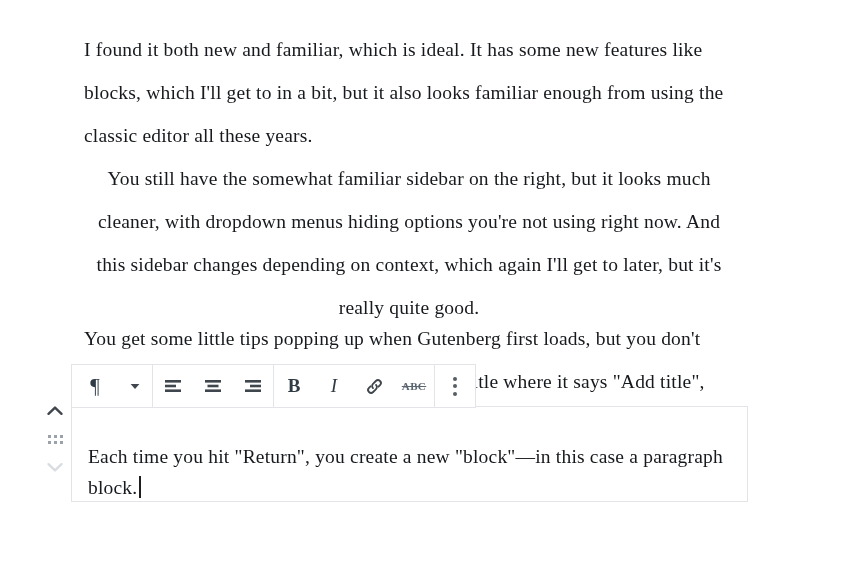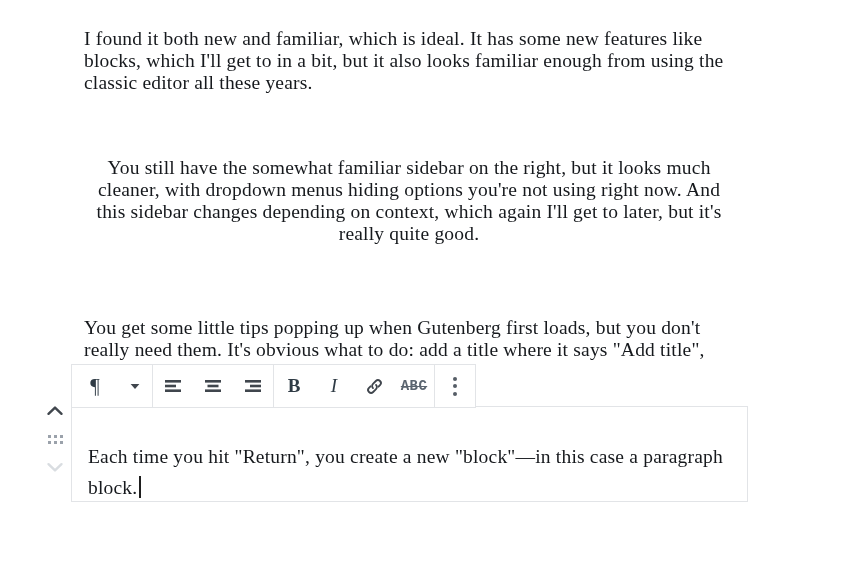--- a/index.html
+++ b/index.html
@@ -26,21 +26,21 @@
   }
 
   
   .prose {
     position: absolute;
     left: 84px;
     width: 650px;
     color: #16191d;
     font-family: "Liberation Serif", serif;
     font-size: 19.5px;
-    line-height: 22px;
+    line-height: 43px;
     letter-spacing: 0.01em;
     -webkit-font-smoothing: antialiased;
   }
   #para-1 { top: 8px; }
   #para-2 { top: 137px; text-align: center; }
   #para-3 { top: 297px; }
 
   
   #block-wrapper {
     position: absolute;
@@ -149,22 +149,22 @@
   .tb-btn svg { display: block; }
 
   .pilcrow {
     font-family: "Liberation Serif", serif;
     font-size: 21px;
     line-height: 1;
     color: #2f3b45;
     font-weight: 400;
   }
   .abc-strike {
-    font-family: Liberation Mono, monospace;
-    font-size: 14px;
+    font-family: Liberation Serif, serif;
+    font-size: 11px;
     letter-spacing: 0.4px;
     font-weight: 700;
     color: #5b6570;
     text-decoration: line-through;
     text-decoration-thickness: 1px;
   }
   .kebab {
     display: flex;
     flex-direction: column;
     gap: 3.5px;

